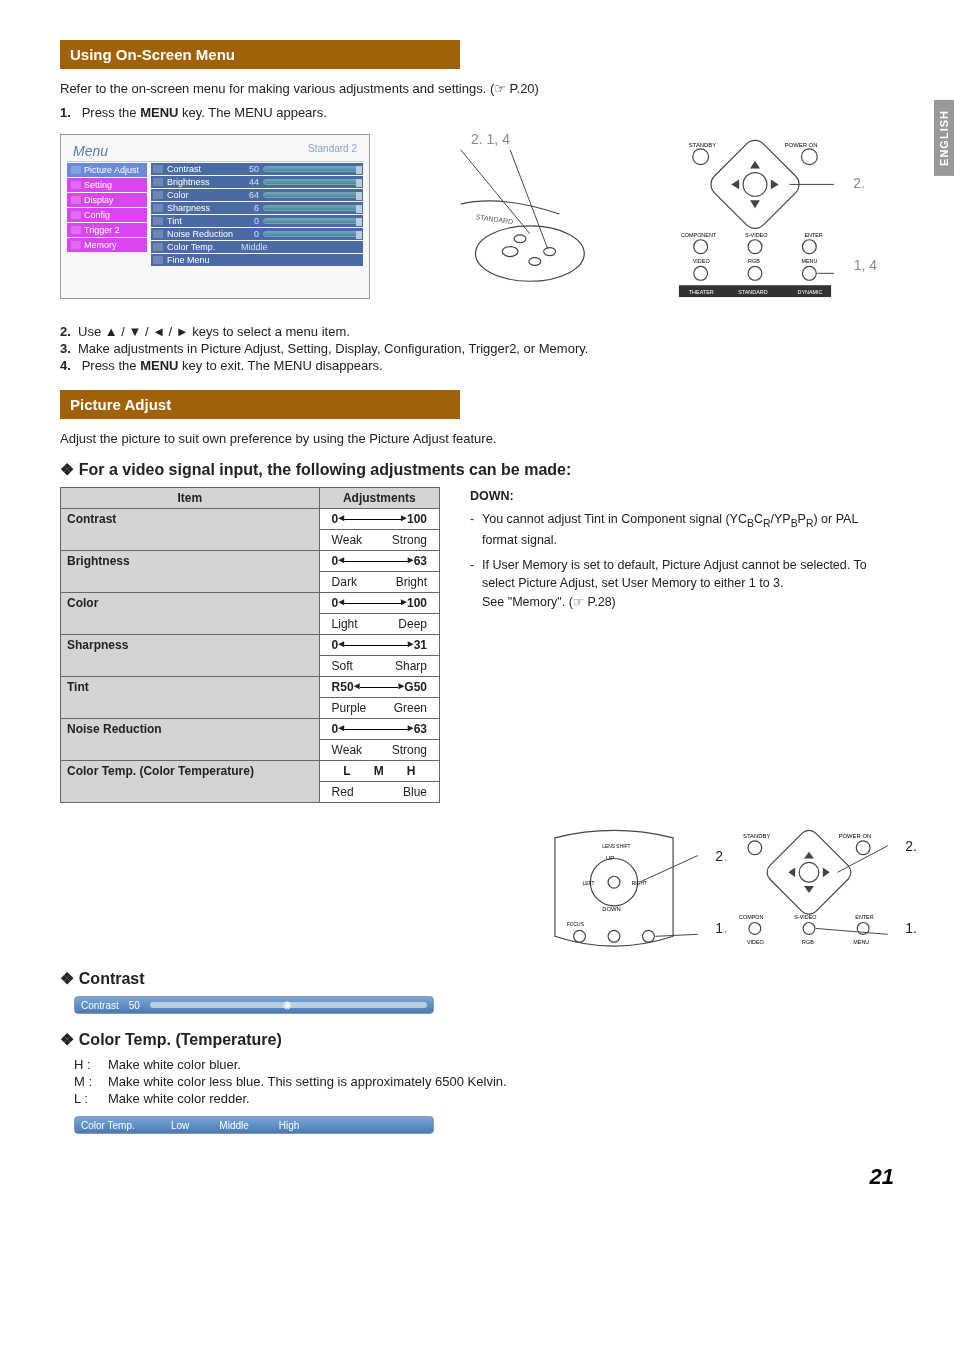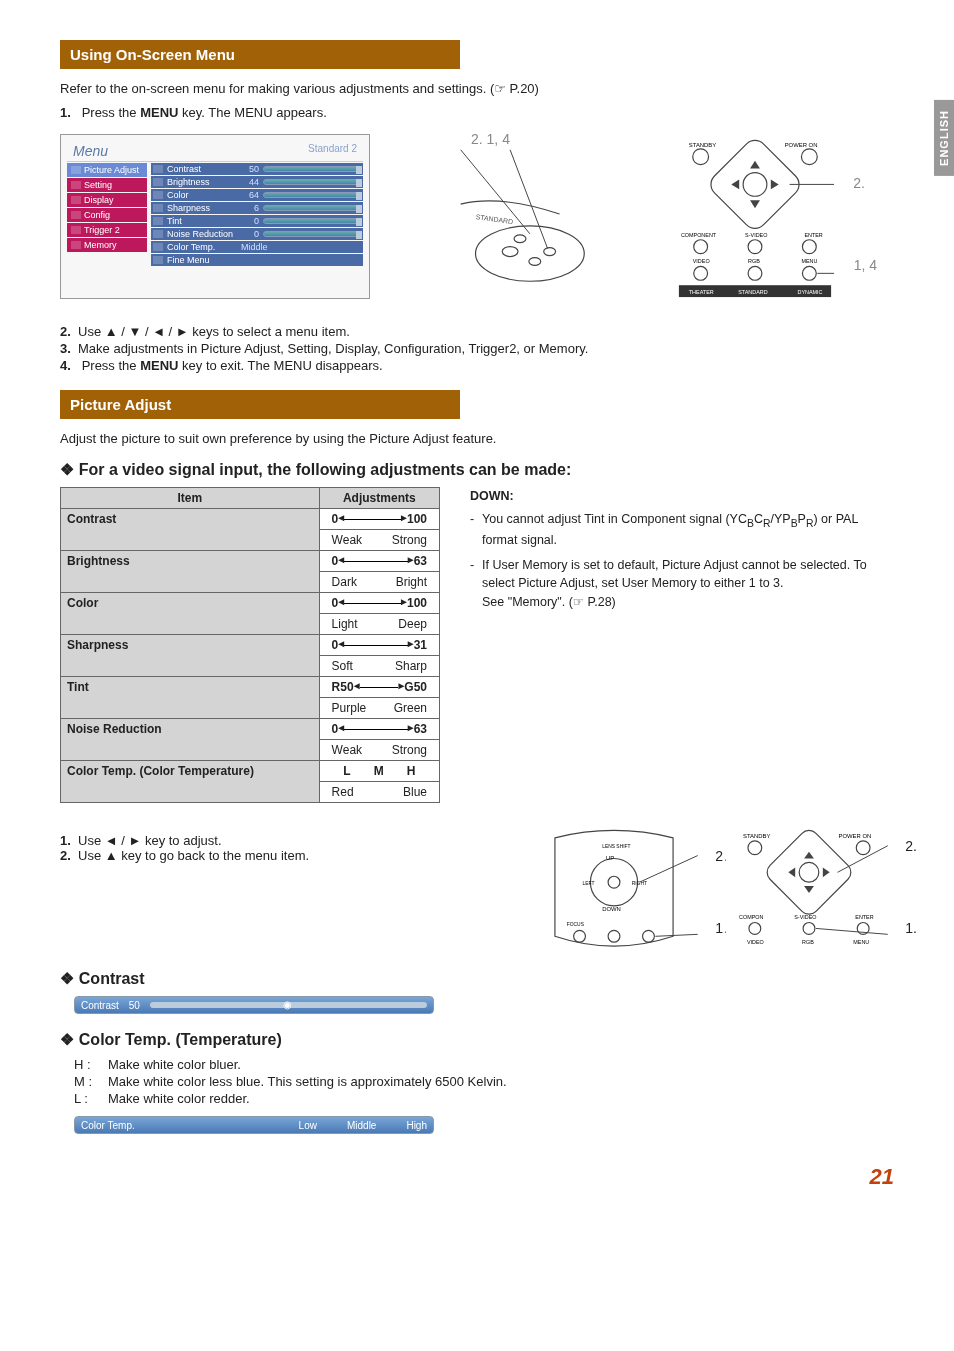--- a/index.html
+++ b/index.html
@@ -10,21 +10,21 @@
   ol.steps { list-style: none; padding-left: 0; }
   ol.steps li { margin: 2px 0; }
   ol.steps li .num { font-weight: bold; display: inline-block; width: 18px; }
   b { font-weight: bold; }
   .illus-row { display: flex; gap: 30px; margin: 14px 0 20px 0; align-items: flex-start; }
   .menu-box { width: 310px; height: 165px; border: 1px solid #999; background: #f7f7f7; position: relative; padding: 6px; }
   .menu-title { color: #5a7aa6; font-style: italic; font-size: 14px; border-bottom: 1px solid #ccc; padding: 2px 6px; display:flex; justify-content: space-between; }
   .menu-std { color: #8aa3cf; font-size: 10px; font-style: normal; }
   .menu-body { display: flex; }
   .menu-left { width: 80px; }
-  .menu-left .mi { background: #be185d; color: #fff; font-size: 9px; padding: 2px 4px; margin: 1px 0; display:flex; align-items:center; gap:3px; }
+  .menu-left .mi { background: #d946ef; color: #fff; font-size: 9px; padding: 2px 4px; margin: 1px 0; display:flex; align-items:center; gap:3px; }
   .menu-left .mi.sel { background: #6a8ad6; }
   .menu-left .mi .ico { width:10px; height:8px; background:#fff3; display:inline-block; }
   .menu-right { flex: 1; padding-left: 4px; }
   .menu-right .ri { display: flex; align-items: center; font-size: 9px; color: #fff; background: #4a6aa6; margin: 1px 0; padding: 1px 2px; gap: 4px; }
   .menu-right .ri .ico { width:10px; height:8px; background:#fff3; display:inline-block;}
   .menu-right .ri .lab { width: 70px; }
   .menu-right .ri .val { width: 18px; text-align:right; color:#cfe0ff; }
   .menu-right .ri .bar { flex:1; height:6px; border:1px solid #89b; border-radius:3px; background:linear-gradient(#6aa,#48a); position:relative; }
   .menu-right .ri .bar::after { content:""; position:absolute; right:-2px; top:-1px; width:6px; height:8px; background:#bcd; }
   .projector-img, .remote-img { border: 1px solid #fff; display: flex; align-items: center; justify-content: center; font-size: 10px; color: #888; position: relative; }
@@ -50,25 +50,25 @@
   .note-col ul li::before { content: "-"; position: absolute; left: 0; }
   .setting-steps { list-style:none; padding-left:0; margin: 6px 0 20px 0;}
   .setting-steps li .num { font-weight:bold; display:inline-block; width:18px;}
   .row2 { display:flex; gap:20px; align-items:flex-start; }
   .row2 .left { flex:1; }
   .row2 .diag { width:180px; height:130px; border:1px solid #fff; position:relative;}
   .row2 .remote2 { width:170px; height:130px; border:1px solid #fff; position:relative;}
   .osd-bar { width: 360px; height: 18px; background: linear-gradient(#7aa6d6,#4a7ab6); border:1px solid #89a; border-radius: 4px; display:flex; align-items:center; color:#fff; font-size:10px; padding: 0 6px; gap: 10px; margin: 6px 0 16px 14px; position:relative;}
   .osd-bar .track { flex:1; height:6px; background:#bcd; border-radius:3px; position:relative;}
   .osd-bar .knob { position:absolute; left:48%; top:-3px; width:10px; height:10px; border-radius:50%;}
-  .osd-bar .seg { display:flex; flex:1; gap:30px; justify-content:flex-end; font-size:10px; }
+  .osd-bar .seg { display:flex; flex:1; gap:30px; justify-content:flex-start; font-size:10px; }
   .color-temp-list { list-style:none; padding-left: 14px; margin: 6px 0 10px 0;}
   .color-temp-list li { margin: 2px 0;}
   .color-temp-list .k { display:inline-block; width:34px;}
-  .page-num { text-align: right; font-size: 22px; font-style: italic; font-weight: bold; color: #c2410c; margin-top: 30px;}
+  .page-num { text-align: right; font-size: 22px; font-style: italic; font-weight: bold; color: #000000; margin-top: 30px;}
   .remote-svg { width:100%; height:100%; }
 
   
   .dpad { fill:none; stroke:#444; stroke-width:1.2; }
 </style>
 </head>
 <body>
 
 
 
@@ -377,24 +377,20 @@
       <li>
         <span>You cannot adjust Tint in Component signal (YC</span><sub>B</sub><span>C</span><sub>R</sub><span>/YP</span><sub>B</sub><span>P</span><sub>R</sub><span>) or PAL format signal.</span>
       </li>
       <li><span>If User Memory is set to default, Picture Adjust cannot be selected. To select Picture Adjust, set User Memory to either 1 to 3.</span><br><span>See "Memory". (☞ P.28)</span></li>
     </ul>
   </div>
 </div>
 
 <div class="row2" style="margin-top:24px;">
   <div class="left">
-    <ol class="setting-steps">
-      <li><span class="num">1.</span><span>Use ◄ / ► key to adjust.</span></li>
-      <li><span class="num">2.</span><span>Use ▲ key to go back to the menu item.</span></li>
-    </ol>
   </div>
   <div class="diag">
     <div class="callout" style="right:-24px; top:20px;">2.</div>
     <div class="callout" style="right:-24px; bottom:20px;">1.</div>
     <svg viewBox="0 0 180 130" class="remote-svg">
       <path d="M30 10 Q90 -5 150 10 L150 110 Q90 130 30 110 Z" class="dpad"></path>
       <circle cx="90" cy="55" r="24" class="dpad"></circle>
       <circle cx="90" cy="55" r="6" class="dpad"></circle>
       <text x="82" y="32" font-size="6">UP</text>
       <text x="78" y="84" font-size="6">DOWN</text>

